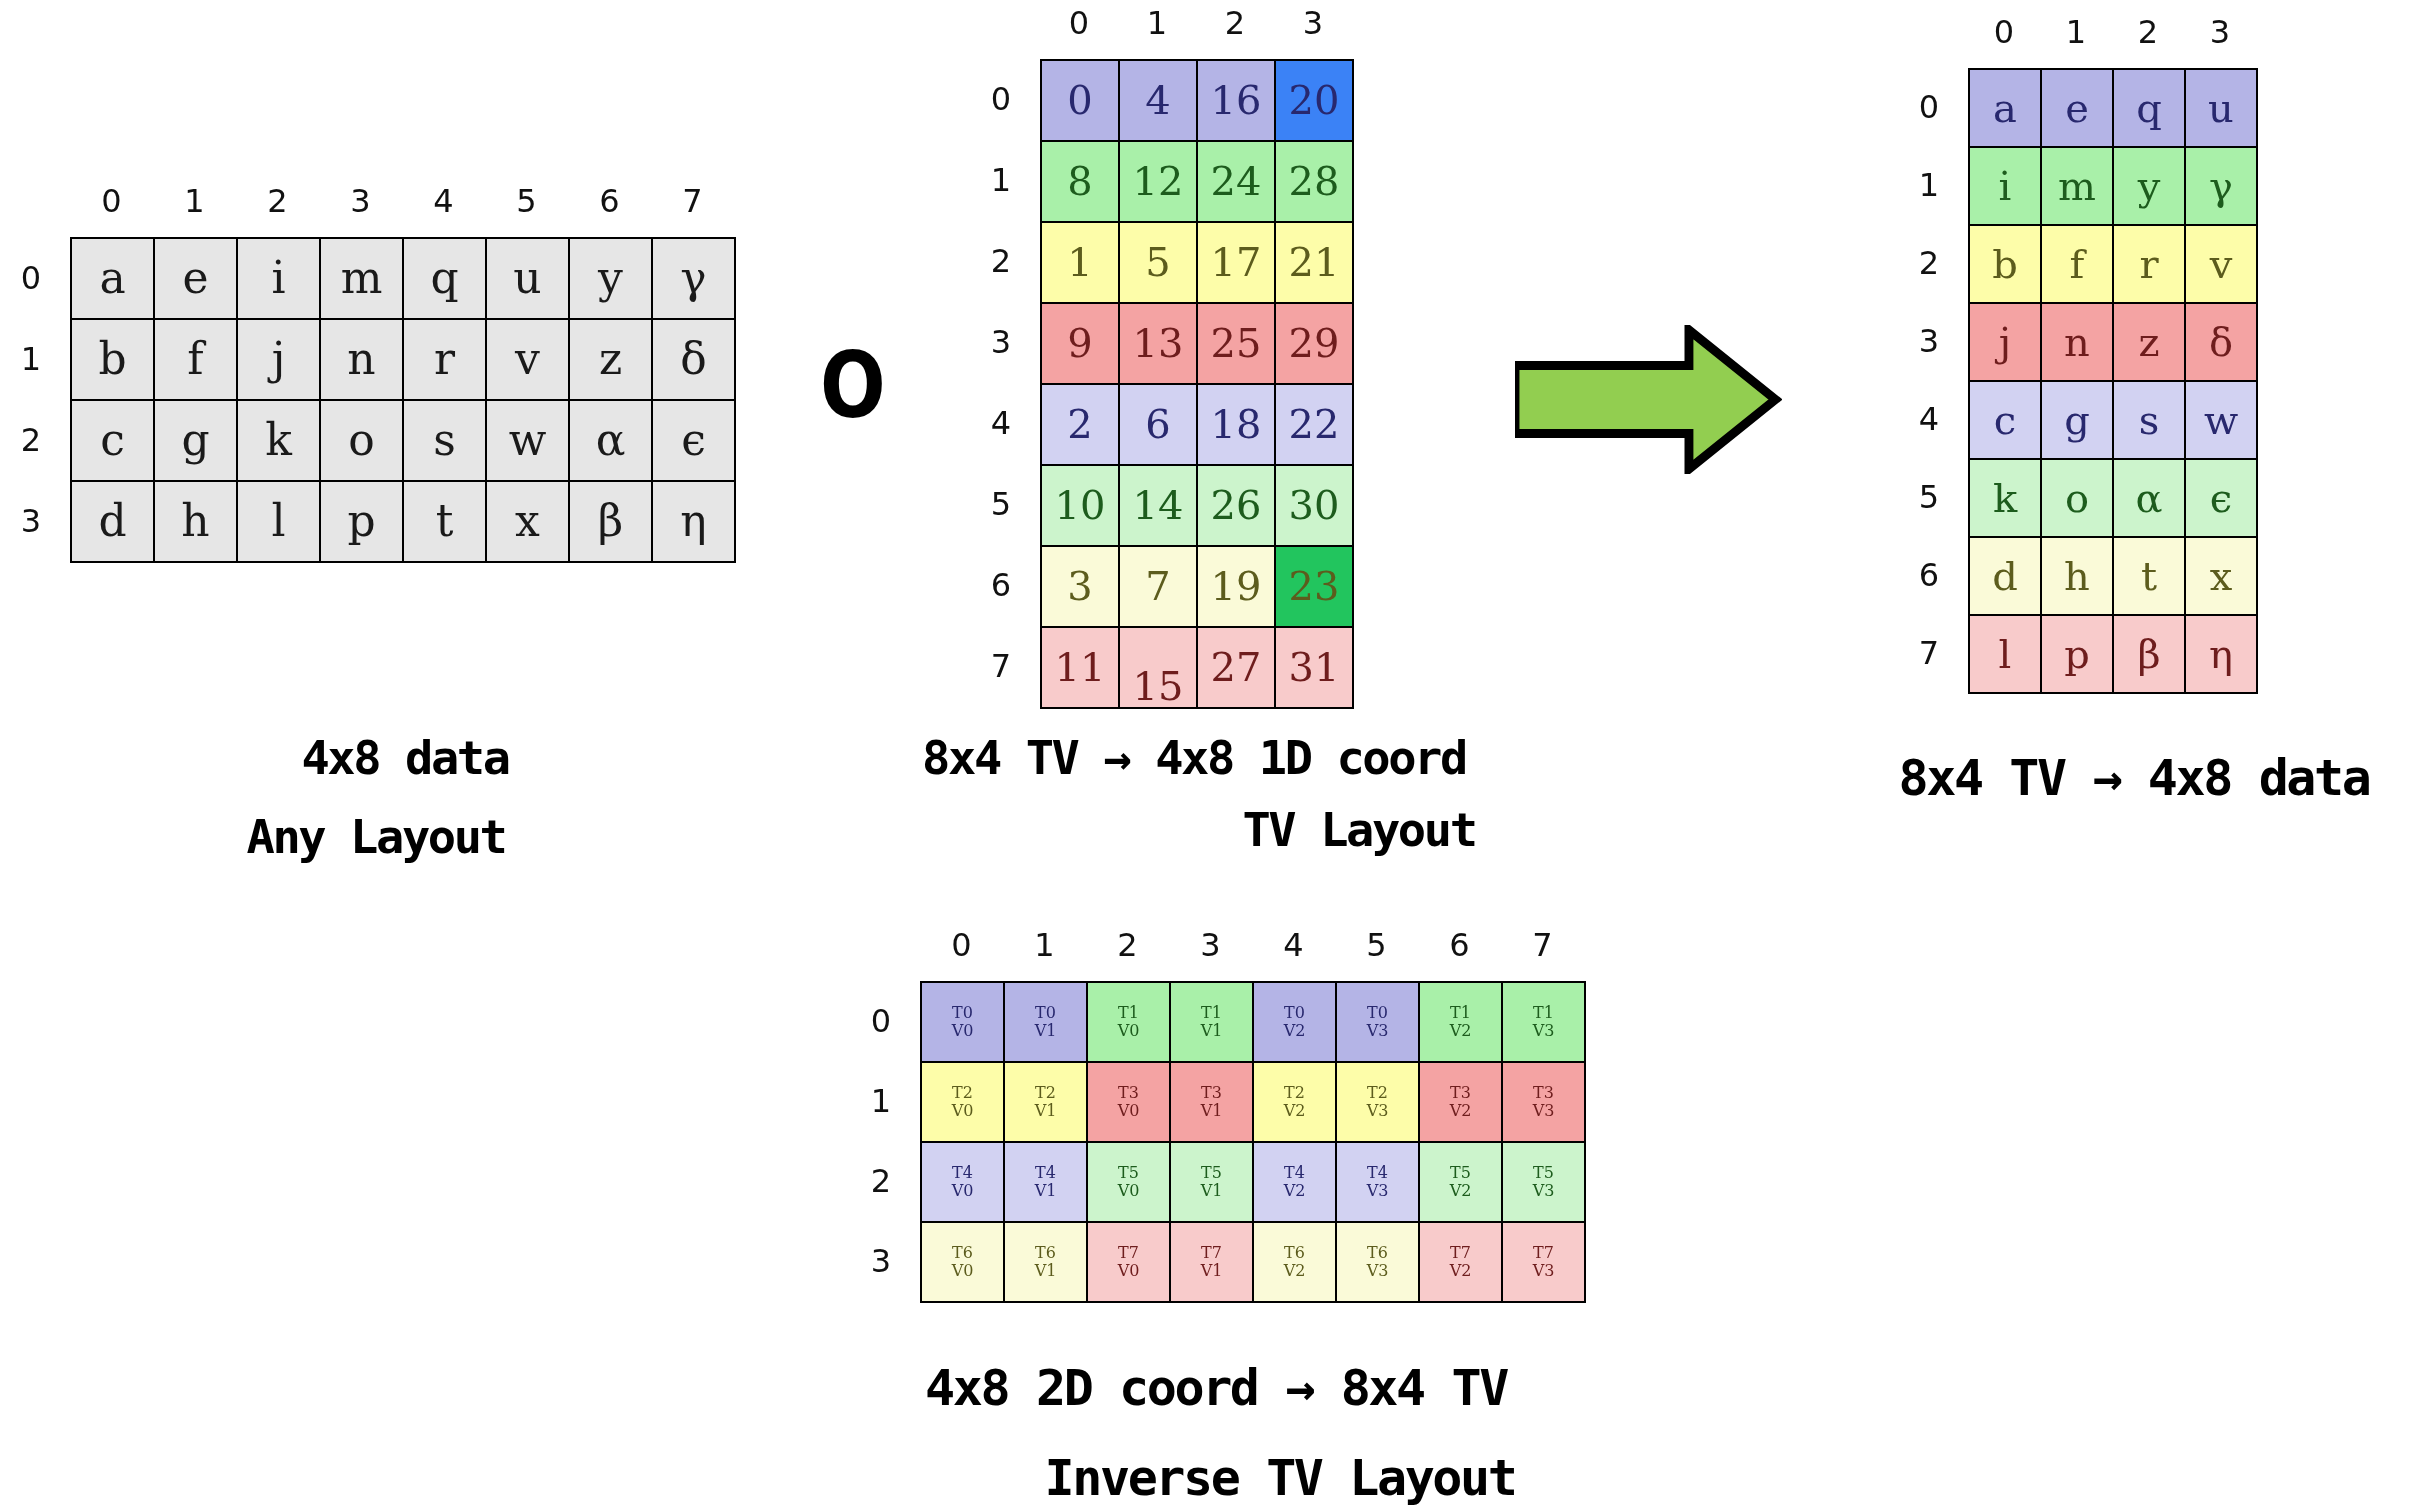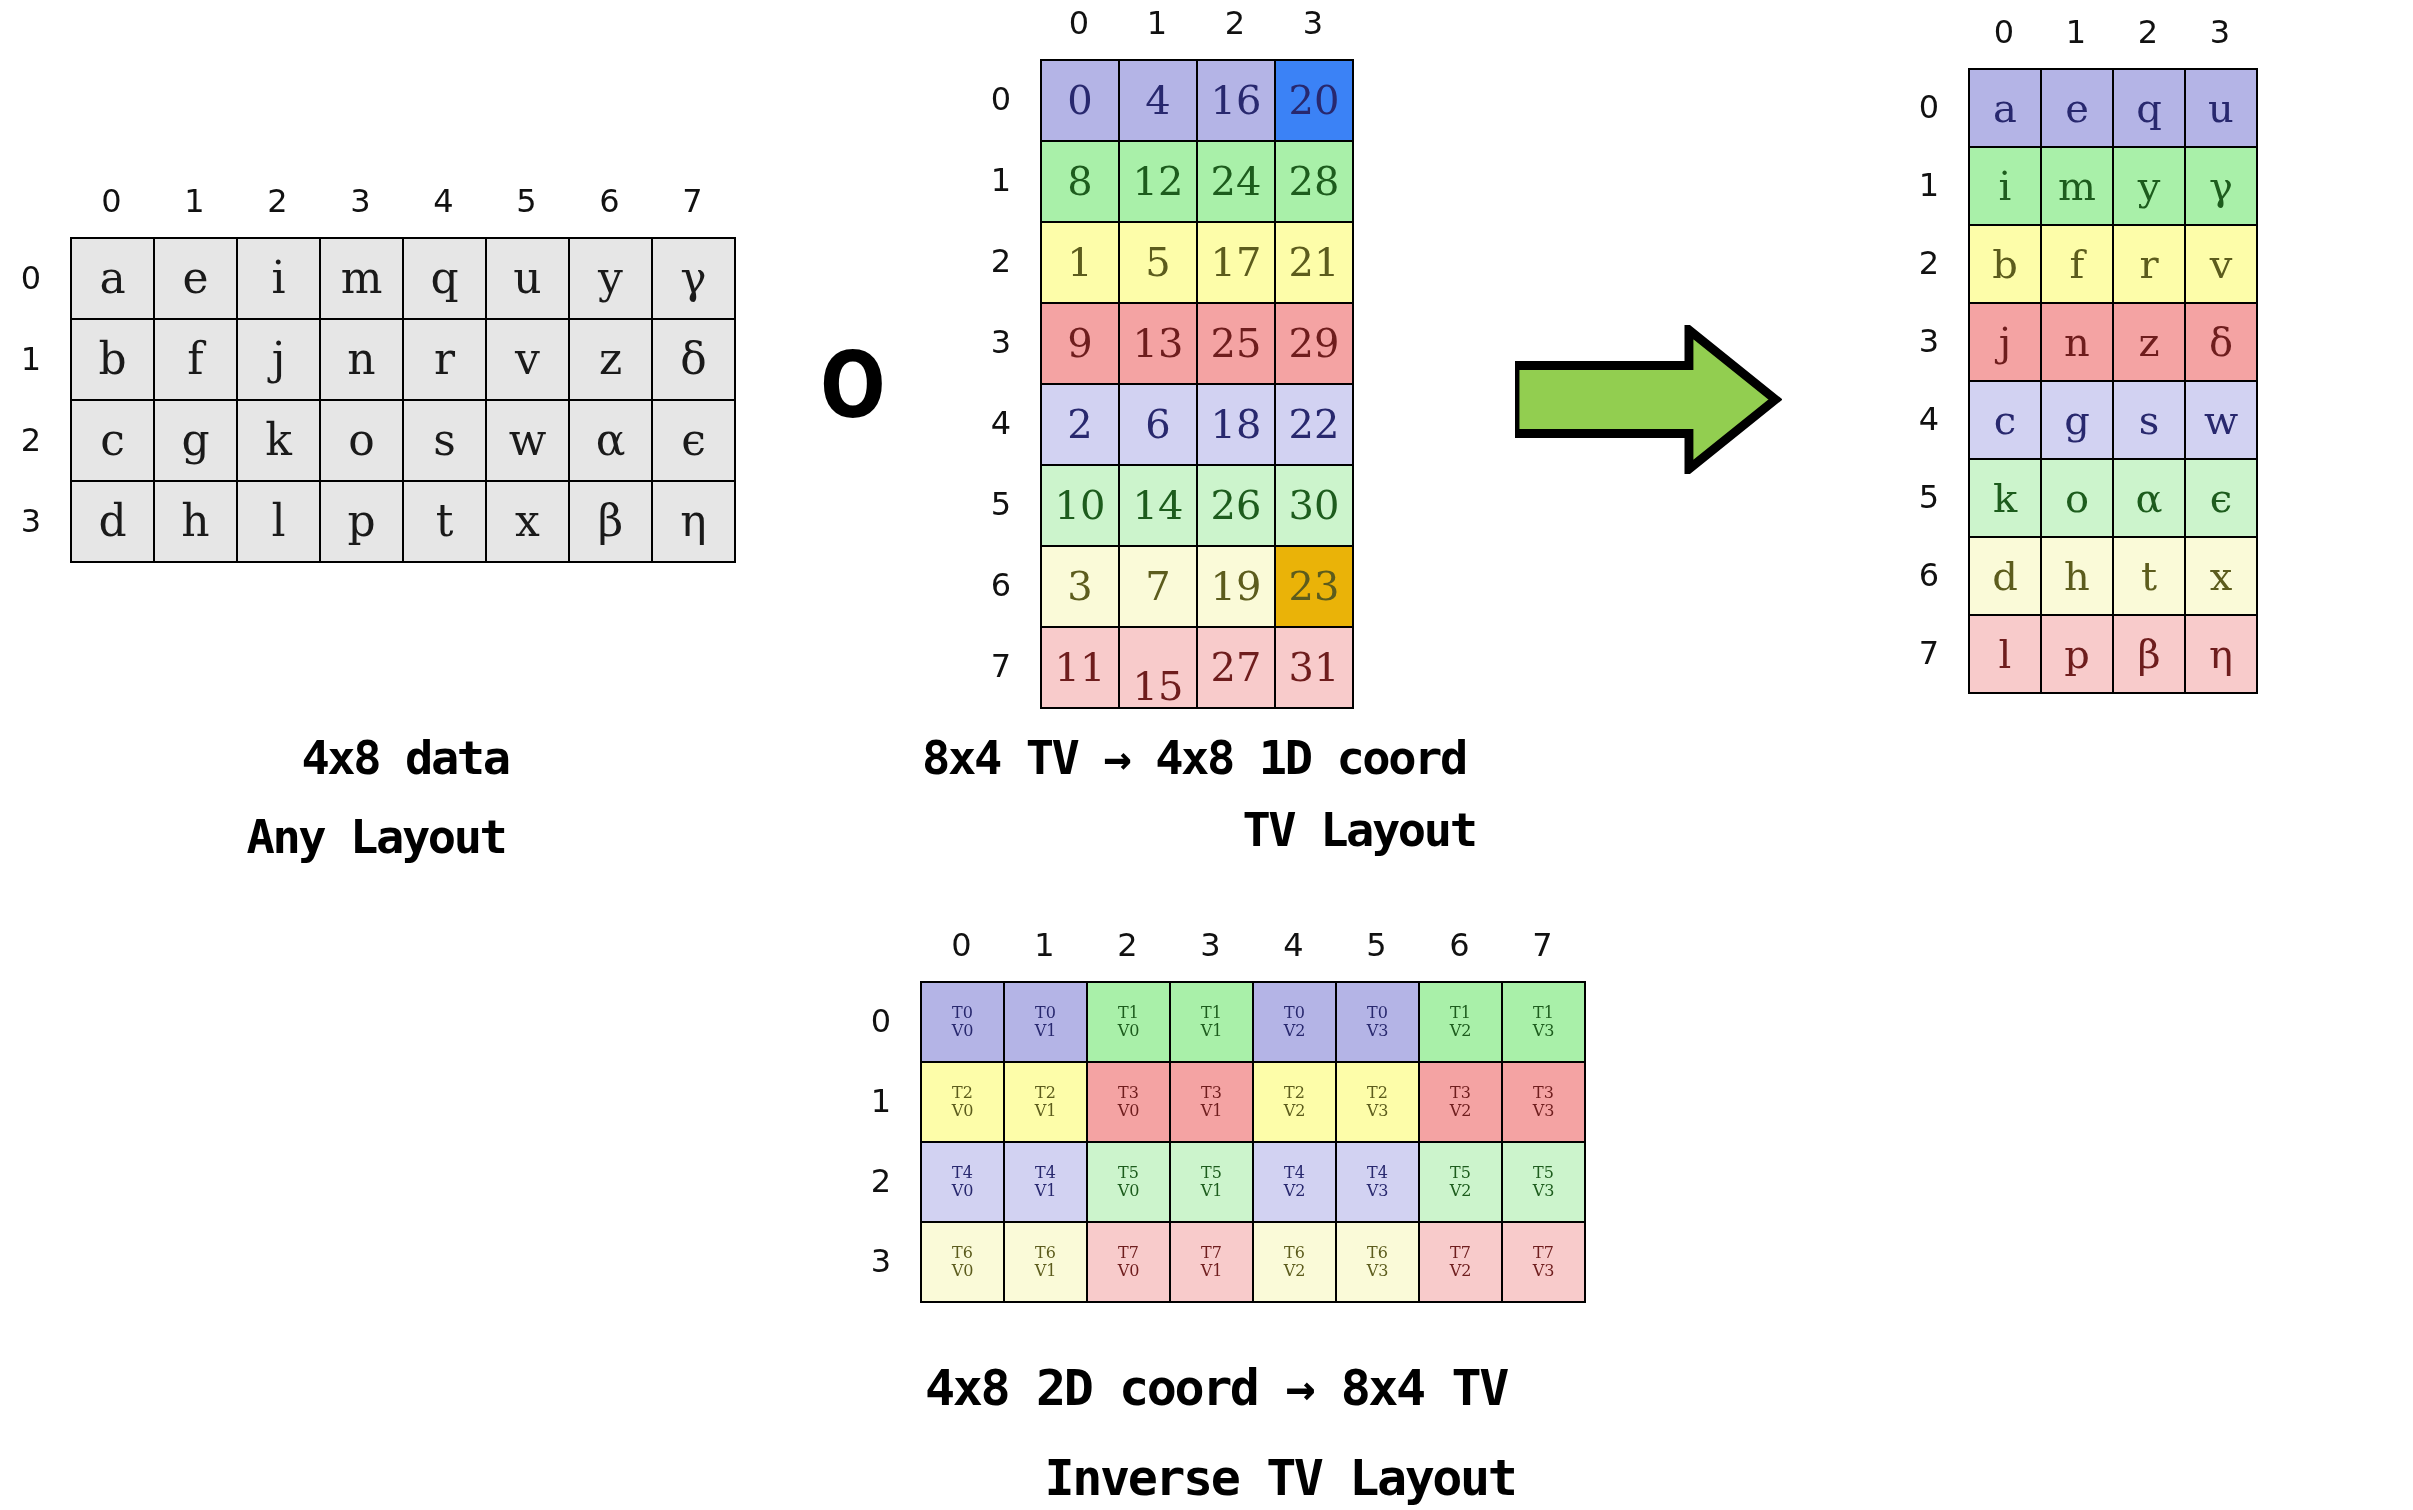--- a/index.html
+++ b/index.html
@@ -267,21 +267,21 @@
         </div>
         <div class="cell" style="background: rgb(250, 250, 216); color: rgb(92, 92, 29);">
           <div>3</div>
         </div>
         <div class="cell" style="background: rgb(250, 250, 216); color: rgb(92, 92, 29);">
           <div>7</div>
         </div>
         <div class="cell" style="background: rgb(250, 250, 216); color: rgb(92, 92, 29);">
           <div>19</div>
         </div>
-        <div class="cell" style="background: #eab308; color: rgb(92, 92, 29);">
+        <div class="cell" style="background: #22c55e; color: rgb(92, 92, 29);">
           <div>23</div>
         </div>
         <div class="cell" style="background: rgb(248, 203, 203); color: rgb(110, 29, 29);">
           <div>11</div>
         </div>
         <div class="cell" style="background: rgb(248, 203, 203); color: rgb(110, 29, 29); justify-content: flex-end;">
           <div>15</div>
         </div>
         <div class="cell" style="background: rgb(248, 203, 203); color: rgb(110, 29, 29);">
           <div>27</div>
@@ -407,20 +407,21 @@
           <div>p</div>
         </div>
         <div class="cell" style="background: rgb(248, 203, 203); color: rgb(110, 29, 29);">
           <div>β</div>
         </div>
         <div class="cell" style="background: rgb(248, 203, 203); color: rgb(110, 29, 29);">
           <div>η</div>
         </div>
       </div>
   </section>
+  <div class="caption" id="cap-result-1">8x4 TV →  4x8 data</div>
 
   <section class="tblwrap" id="t-inverse">
     <div class="cheads" style="grid-template-columns:repeat(8,83px);">
         <div class="chead">0</div>
         <div class="chead">1</div>
         <div class="chead">2</div>
         <div class="chead">3</div>
         <div class="chead">4</div>
         <div class="chead">5</div>
         <div class="chead">6</div>

